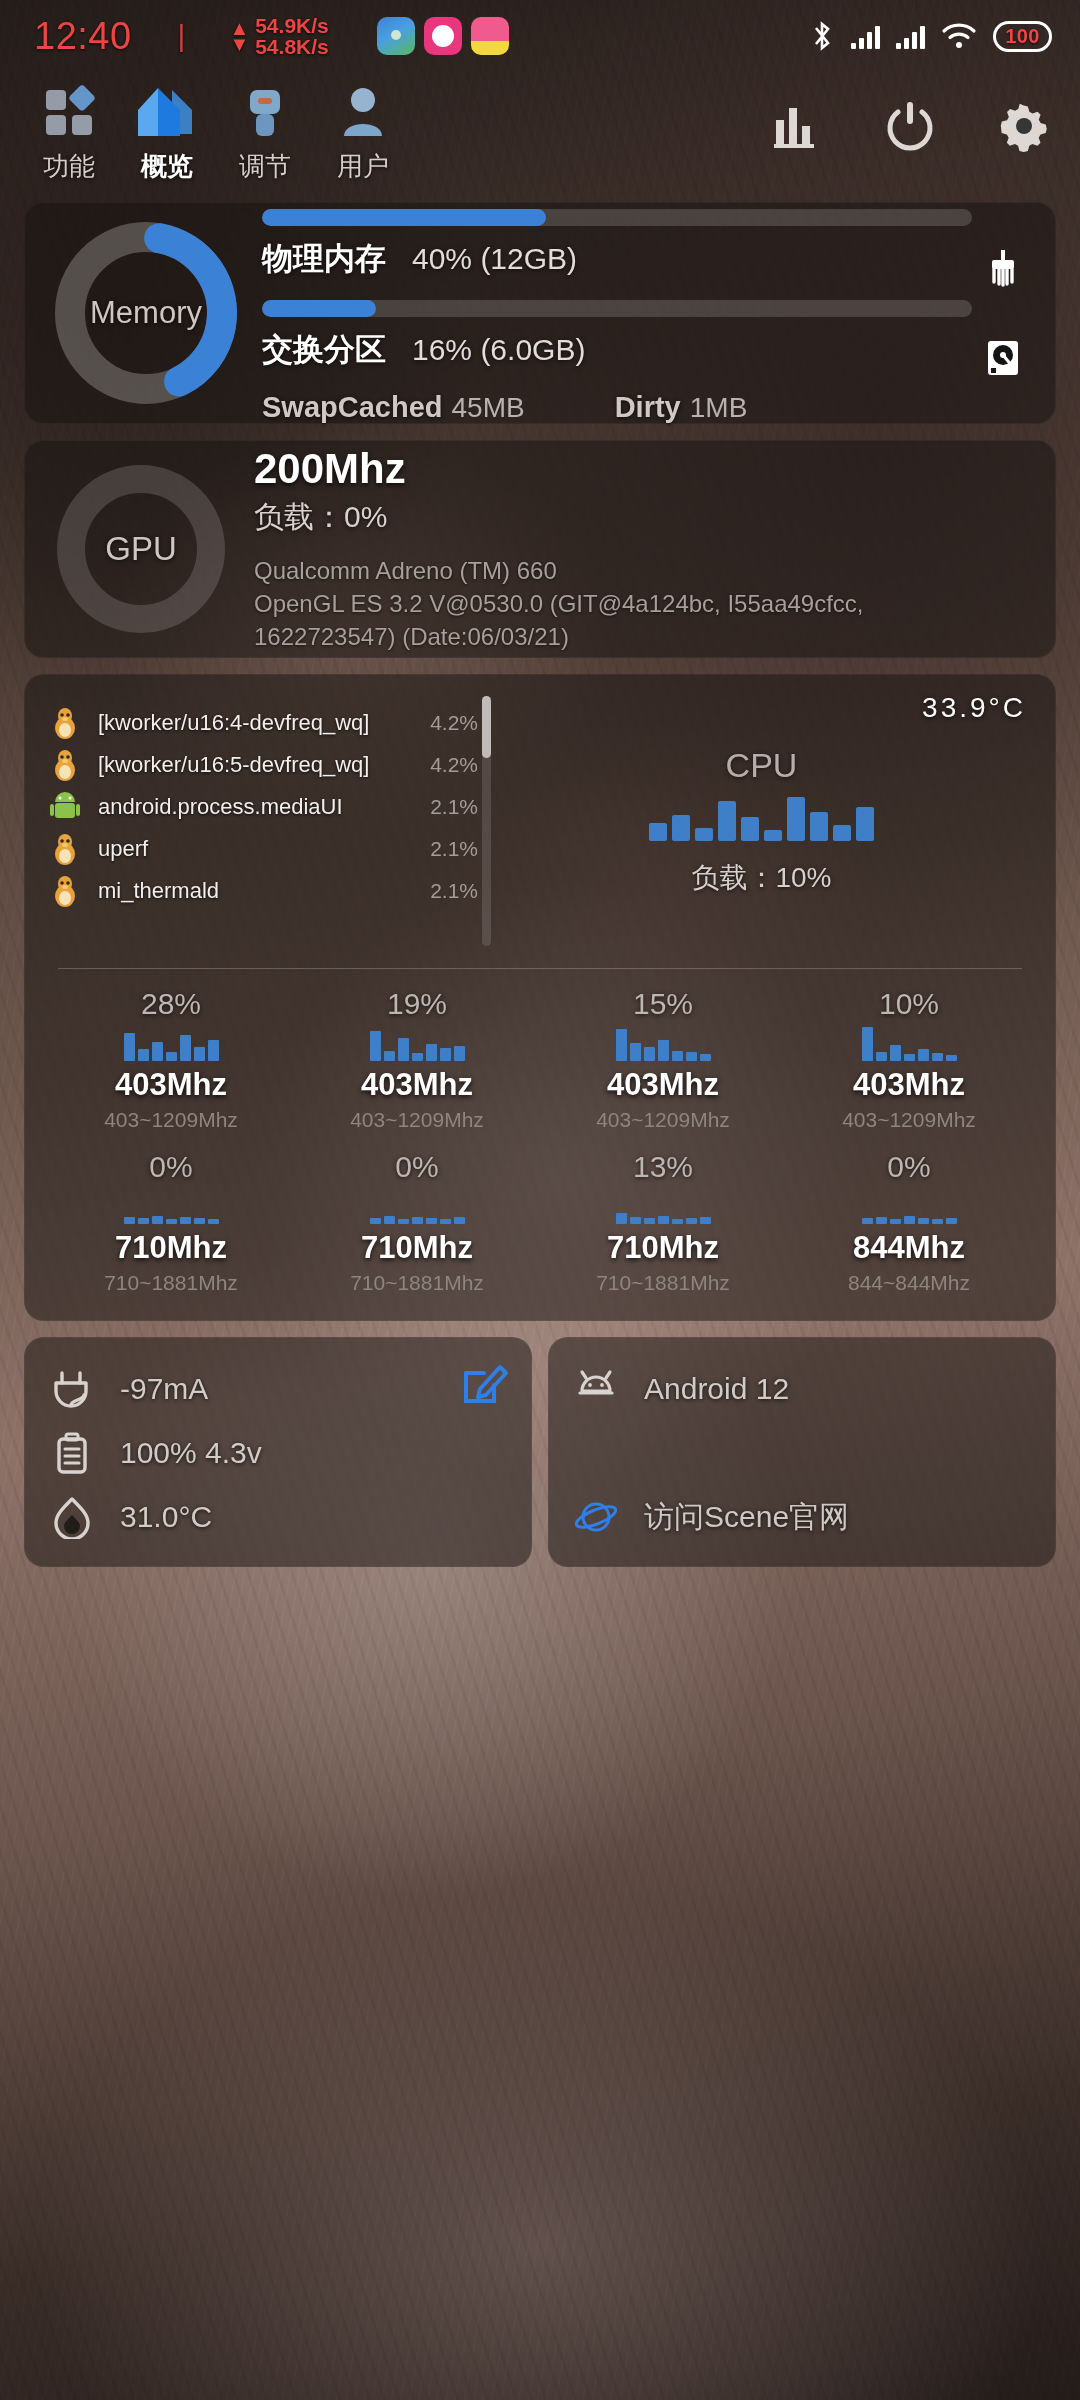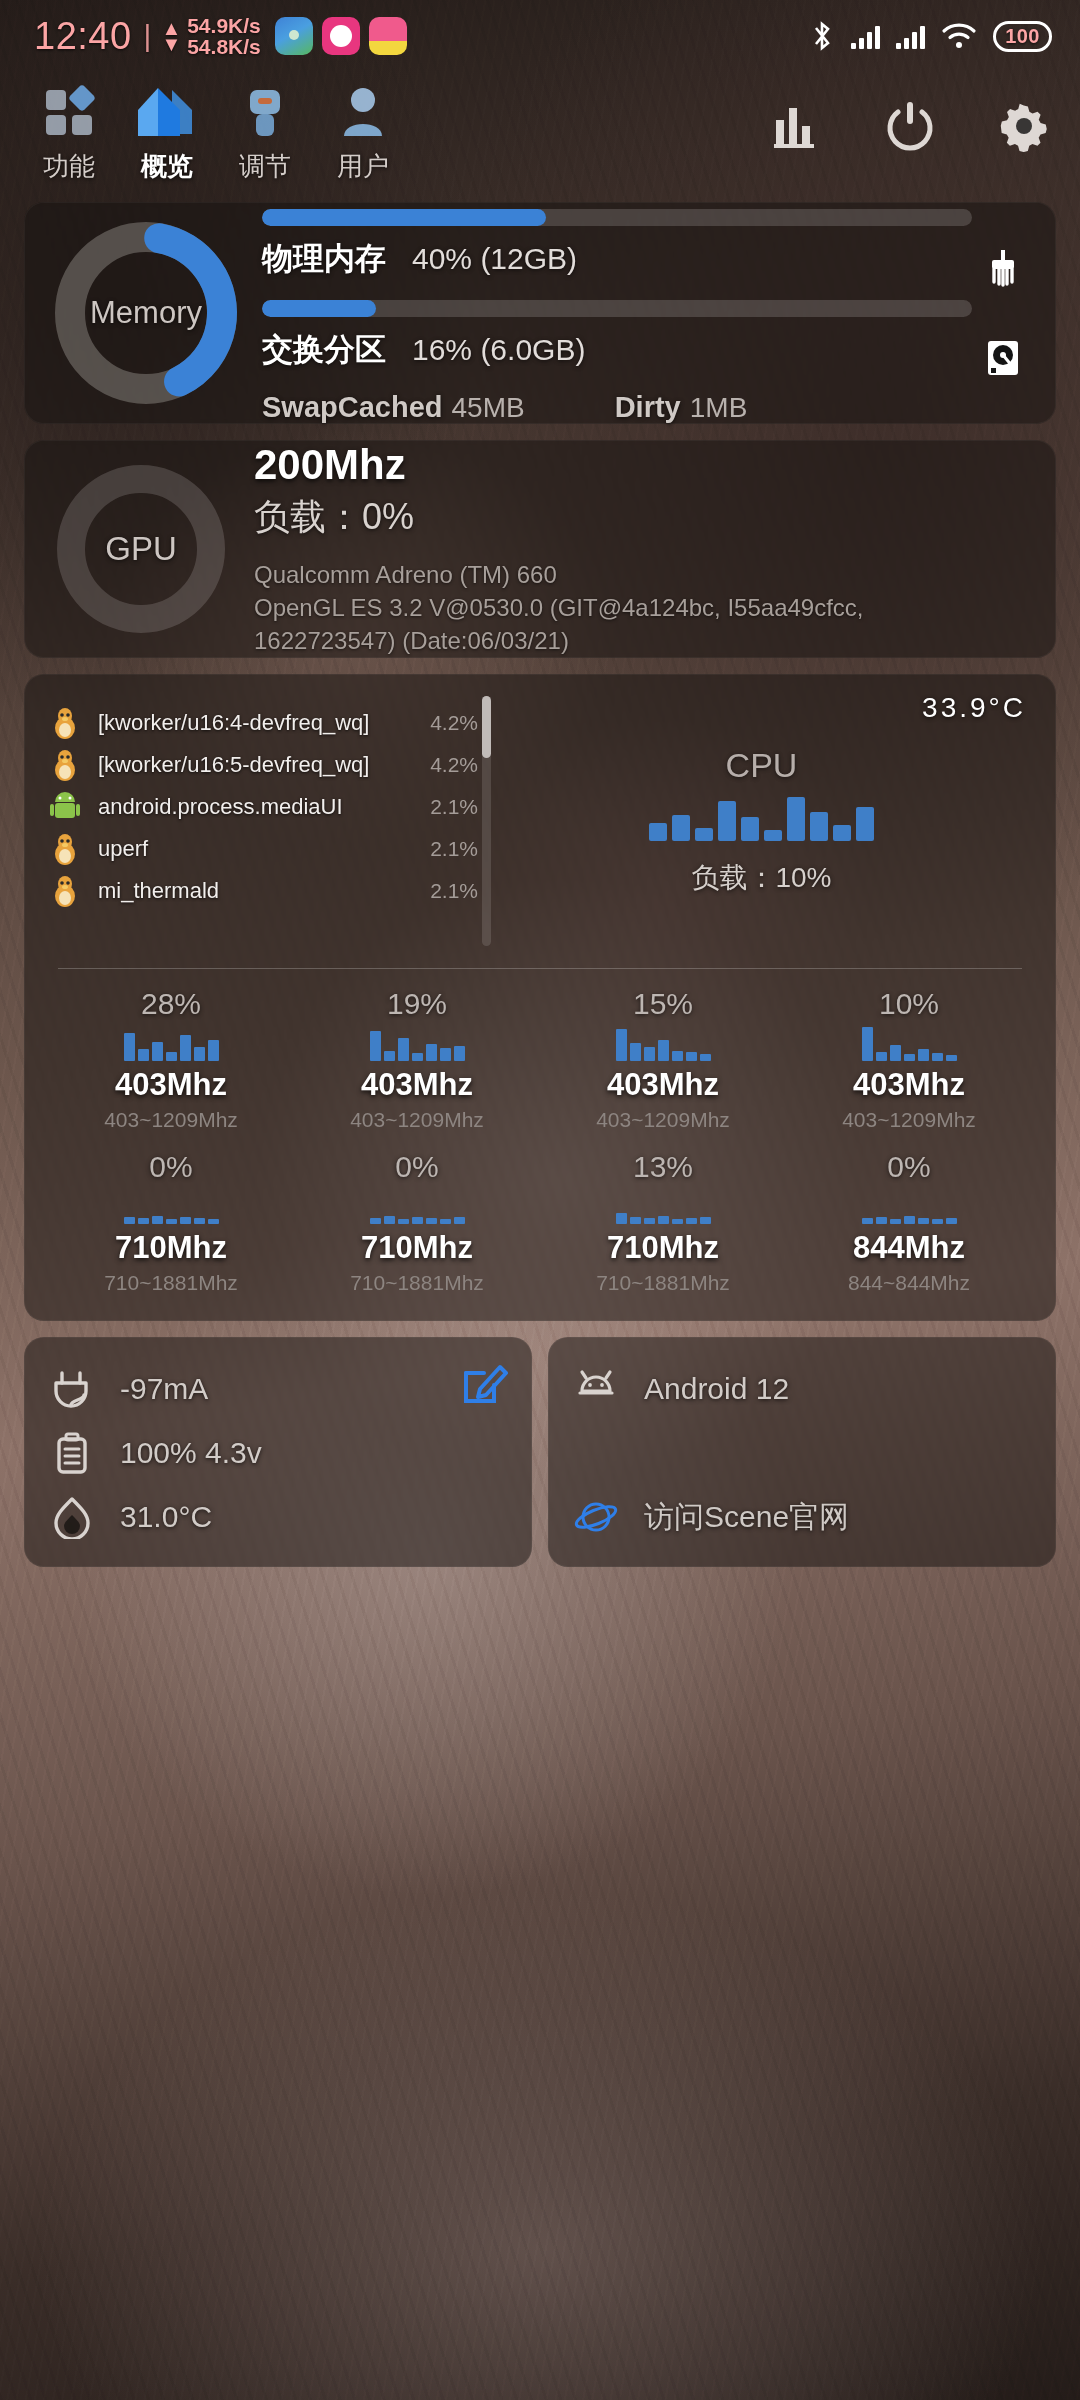--- a/index.html
+++ b/index.html
@@ -27,22 +27,23 @@
     background:
       repeating-linear-gradient(100deg, rgba(255,255,255,.035) 0 2px, transparent 2px 9px),
       repeating-linear-gradient(72deg, rgba(0,0,0,.05) 0 3px, transparent 3px 14px);
     mix-blend-mode:overlay;
   }
   #screen { position:absolute; inset:0; z-index:1; }
 
   
   .statusbar {
     height:72px; display:flex; align-items:center;
-    padding:0 28px 0 34px; color:#fca5a5;
+    padding:0 28px 0 34px; color:#ef4444;
     text-shadow:0 1px 3px rgba(0,0,0,.8);
+    gap:34px;
   }
   .clock { font-size:38px; font-weight:400; letter-spacing:.5px; }
   .sb-sep { margin:0 10px 0 12px; font-size:30px; opacity:.85; }
   .netspeed { display:flex; align-items:center; gap:6px; }
   .arrows { display:flex; flex-direction:column; line-height:.82; font-size:20px; }
   .speeds { display:flex; flex-direction:column; line-height:1.02; font-size:21px; font-weight:700;text-align:right; }
   .sb-apps { display:flex; gap:9px; margin-left:14px; }
   .appicon { width:38px; height:38px; border-radius:10px; }
   .app-a { background:linear-gradient(150deg,#3e82d6 0%,#4a9fe0 45%,#57b860 100%); }
   .app-a::after{content:"";display:block;width:10px;height:10px;margin:13px auto;border-radius:50%;background:#cfe7d0;}
@@ -98,21 +99,21 @@
 
   
   .gpucard { height:218px; display:flex; align-items:center; padding:0 22px; }
   .gpuring { width:190px; height:190px; position:relative; flex:none; }
   .gpuring .glabel {
     position:absolute; inset:0; display:flex; align-items:center; justify-content:center;
     font-size:33px; color:#cdc6c2; text-shadow:0 1px 4px rgba(0,0,0,.7);
   }
   .gpuinfo { padding-left:18px; }
   .gpufreq { font-size:42px; font-weight:700; color:#fff; text-shadow:0 2px 5px rgba(0,0,0,.8); }
-  .gpuload { font-size:36px; color:#d8d2ce; margin-top:4px; text-shadow:0 1px 4px rgba(0,0,0,.7); }
+  .gpuload { font-size:30px; color:#d8d2ce; margin-top:4px; text-shadow:0 1px 4px rgba(0,0,0,.7); }
   .gpudesc { font-size:24px; line-height:1.38; color:#a79f9a; margin-top:16px; text-shadow:0 1px 3px rgba(0,0,0,.6); }
 
   
   .cpucard { padding:22px 24px 26px; }
   .cpu-top { display:flex; position:relative; min-height:250px; }
   .proclist { width:430px; flex:none; padding-top:6px; }
   .procrow { display:flex; align-items:center; height:42px; }
   .procicon { width:34px; height:34px; margin-right:16px; flex:none; }
   .procname {
     font-size:22px; color:#f2efed; white-space:nowrap;

